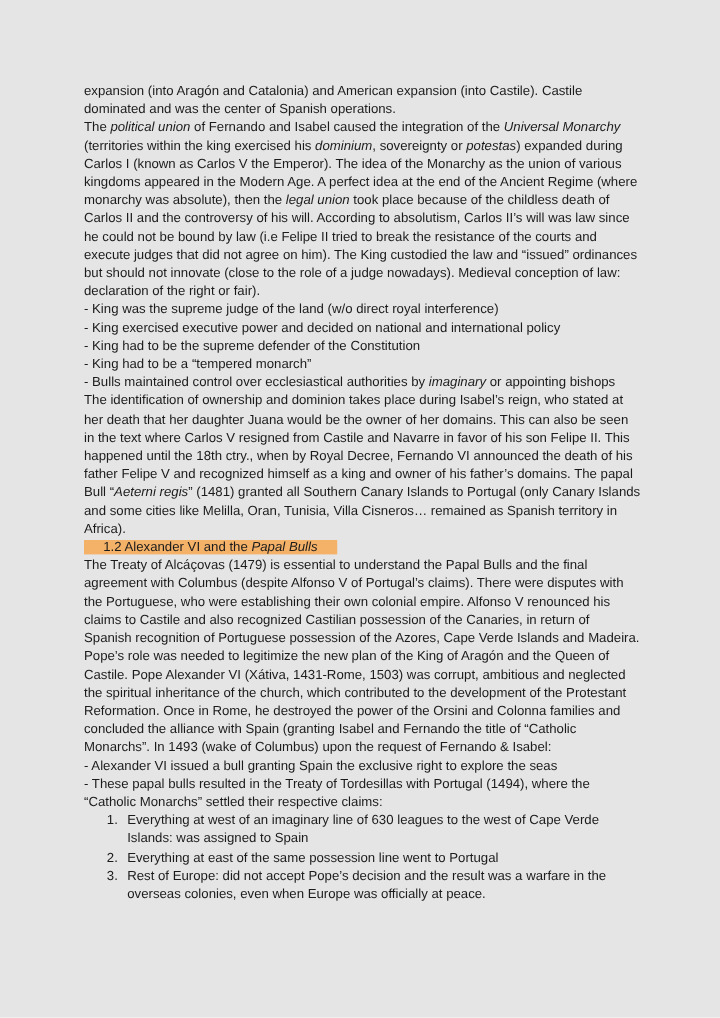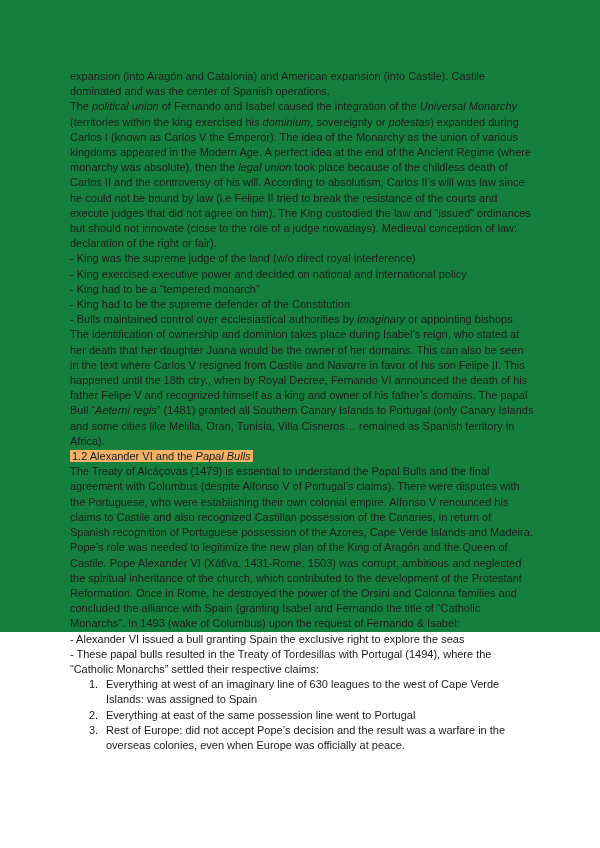--- a/index.html
+++ b/index.html
@@ -5,53 +5,53 @@
   * { margin: 0; padding: 0; box-sizing: border-box; }
   html, body { width: 600px; height: 848px; }
   body {
     background: #ffffff;
     font-family: "Liberation Sans", "DejaVu Sans", sans-serif;
     overflow: hidden;
   }
   .page {
     position: relative;
     width: 600px;
-    height: 632px;
-    background: #15803d;
+    height: 848px;
+    background: #e5e5e5;
   }
   .content {
     position: absolute;
     left: 70px;
     top: 69px;
     width: 464px;
     font-size: 11px;
     line-height: 15.2px;
     color: #1b1b1b;
     text-align: left;
     word-spacing: 0;
   }
   .block { margin: 0; }
   .run { white-space: pre-wrap; }
   .italic { font-style: italic; }
-  .highlight { padding: 0 2px; margin-top: 42px; }
+  .highlight { padding: 0 16px; margin-top: 42px; }
   .li { display: flex; }
   .li .num { flex: 0 0 17px; margin-left: 19px; }
   .li .li-text { flex: 1; }
 </style>
 </head>
 <body>
 
 <div class="page">
   <div class="content" style="color: rgb(27, 27, 27);">
       <div class="block"><span class="run">expansion (into Aragón and Catalonia) and American expansion (into Castile). Castile dominated and was the center of Spanish operations.</span></div>
       <div class="block"><span class="run">The </span><span class="run italic">political union</span><span class="run"> of Fernando and Isabel caused the integration of the </span><span class="run italic">Universal Monarchy</span><span class="run"> (territories within the king exercised his </span><span class="run italic">dominium</span><span class="run">, sovereignty or </span><span class="run italic">potestas</span><span class="run">) expanded during Carlos I (known as Carlos V the Emperor). The idea of the Monarchy as the union of various kingdoms appeared in the Modern Age. A perfect idea at the end of the Ancient Regime (where monarchy was absolute), then the </span><span class="run italic">legal union</span><span class="run"> took place because of the childless death of Carlos II and the controversy of his will. According to absolutism, Carlos II’s will was law since he could not be bound by law (i.e Felipe II tried to break the resistance of the courts and execute judges that did not agree on him). The King custodied the law and “issued” ordinances but should not innovate (close to the role of a judge nowadays). Medieval conception of law: declaration of the right or fair).</span></div>
       <div class="block"><span class="run">- King was the supreme judge of the land (w/o direct royal interference)</span></div>
       <div class="block"><span class="run">- King exercised executive power and decided on national and international policy</span></div>
+      <div class="block"><span class="run">- King had to be the supreme defender of the Constitution</span></div>
       <div class="block"><span class="run">- King had to be a “tempered monarch”</span></div>
-      <div class="block"><span class="run">- King had to be the supreme defender of the Constitution</span></div>
       <div class="block"><span class="run">- Bulls maintained control over ecclesiastical authorities by </span><span class="run italic">imaginary</span><span class="run"> or appointing bishops</span></div>
       <div class="block"><span class="run">The identification of ownership and dominion takes place during Isabel’s reign, who stated at her death that her daughter Juana would be the owner of her domains. This can also be seen in the text where Carlos V resigned from Castile and Navarre in favor of his son Felipe II. This happened until the 18th ctry., when by Royal Decree, Fernando VI announced the death of his father Felipe V and recognized himself as a king and owner of his father’s domains. The papal Bull “</span><span class="run italic">Aeterni regis</span><span class="run">” (1481) granted all Southern Canary Islands to Portugal (only Canary Islands and some cities like Melilla, Oran, Tunisia, Villa Cisneros… remained as Spanish territory in Africa).</span></div>
       <div class="block"><span class="highlight" style="background-color: rgb(244, 178, 105);"><span class="run">1.2 Alexander VI and the </span><span class="run italic">Papal Bulls</span></span></div>
       <div class="block"><span class="run">The Treaty of Alcáçovas (1479) is essential to understand the Papal Bulls and the final agreement with Columbus (despite Alfonso V of Portugal’s claims). There were disputes with the Portuguese, who were establishing their own colonial empire. Alfonso V renounced his claims to Castile and also recognized Castilian possession of the Canaries, in return of Spanish recognition of Portuguese possession of the Azores, Cape Verde Islands and Madeira. Pope’s role was needed to legitimize the new plan of the King of Aragón and the Queen of Castile. Pope Alexander VI (Xátiva, 1431-Rome, 1503) was corrupt, ambitious and neglected the spiritual inheritance of the church, which contributed to the development of the Protestant Reformation. Once in Rome, he destroyed the power of the Orsini and Colonna families and concluded the alliance with Spain (granting Isabel and Fernando the title of “Catholic Monarchs”. In 1493 (wake of Columbus) upon the request of Fernando &amp; Isabel:</span></div>
       <div class="block"><span class="run">- Alexander VI issued a bull granting Spain the exclusive right to explore the seas</span></div>
       <div class="block"><span class="run">- These papal bulls resulted in the Treaty of Tordesillas with Portugal (1494), where the “Catholic Monarchs” settled their respective claims:</span></div>
       <div class="block li">
         <span class="num">1.</span>
         <span class="li-text"><span class="run">Everything at west of an imaginary line of 630 leagues to the west of Cape Verde Islands: was assigned to Spain</span></span>
       </div>

